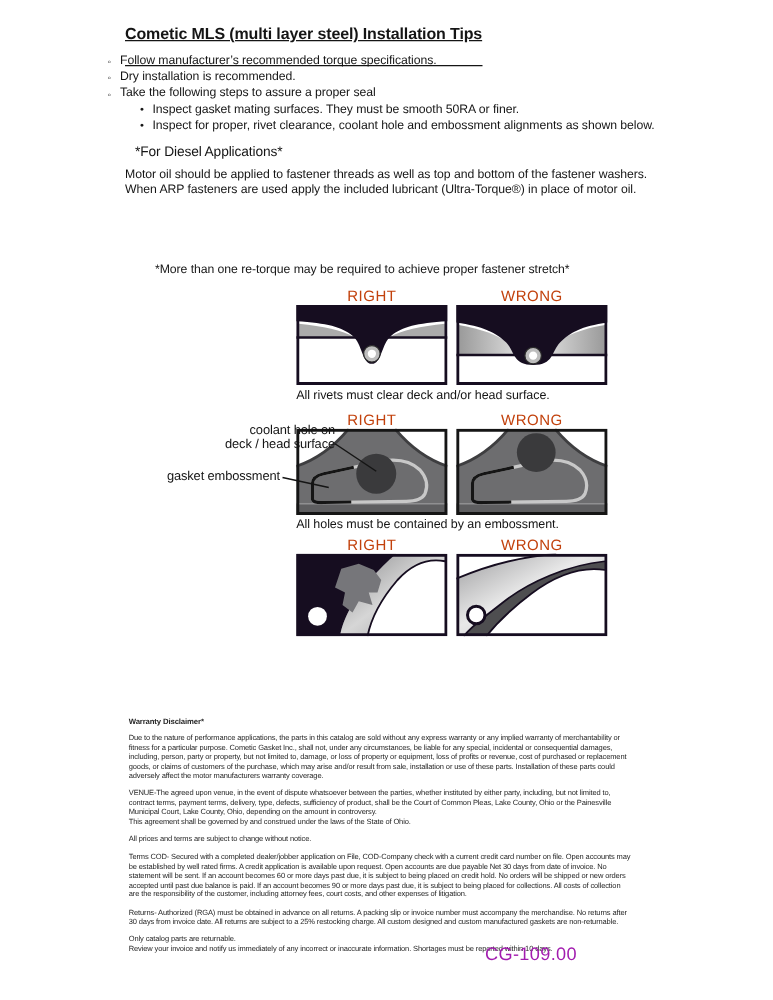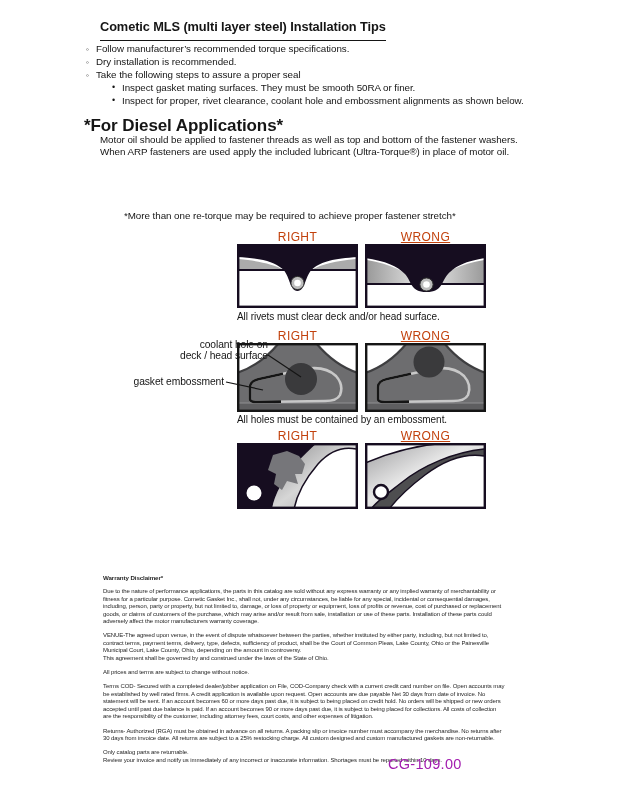--- a/index.html
+++ b/index.html
@@ -1,37 +1,37 @@
 <!DOCTYPE html>
 <html><head>
 <meta charset="utf-8">
 <style>
   html,body{margin:0;padding:0;background:#fff;}
   .page{position:relative;width:618px;height:800px;background:#ffffff;
         font-family:"Liberation Sans",sans-serif;color:#151515;overflow:hidden;}
 
   .title{position:absolute;left:100px;top:19px;font-size:12.8px;font-weight:bold;
-         letter-spacing:-0.1px;border-bottom:1.6px solid #151515;padding-bottom:6px;}
+         letter-spacing:-0.1px;border-bottom:1.6px solid #151515;padding-bottom:18px;text-decoration:underline;}
 
   .tips{position:absolute;left:86px;top:42px;font-size:9.8px;line-height:13px;letter-spacing:-0.05px;}
   .tip-row{display:flex;white-space:nowrap;}
   .tip-row.sub{margin-left:26px;}
   .tip-marker{width:10px;flex:0 0 10px;text-align:left;}
   .tip-marker.open{font-size:8px;transform:translateY(1px);}
   .tip-marker.filled{font-size:9px;}
 
-  .diesel-heading{position:absolute;left:84px;top:116px;font-size:17px;font-weight:bold;letter-spacing:-0.1px;}
+  .diesel-heading{position:absolute;left:108px;top:116px;font-size:11px;font-weight:normal;letter-spacing:-0.1px;}
   .para{position:absolute;left:100px;font-size:9.8px;line-height:12px;white-space:pre-line;letter-spacing:-0.05px;}
   .para.p1{top:134px;}
   .para.p2{top:167px;}
   .para.note{top:210px;margin-left:24px;}
 
   .fig-label-row{position:absolute;left:237px;width:249px;display:flex;}
   .fig-label{width:121px;text-align:center;font-size:12px;letter-spacing:0.4px;color:#c2410c;}
-  .fig-label + .fig-label{margin-left:7px;text-decoration:underline;}
+  .fig-label + .fig-label{margin-left:7px;}
   .row1{top:230px;} .row2{top:329px;} .row3{top:429px;}
 
   .panel{position:absolute;display:block;}
   .f1r{left:237px;top:244px;} .f1w{left:365px;top:244px;}
   .f2r{left:237px;top:343px;} .f2w{left:365px;top:343px;}
   .f3r{left:237px;top:443px;} .f3w{left:365px;top:443px;}
 
   .caption{position:absolute;left:237px;font-size:10px;letter-spacing:-0.05px;line-height:12px;white-space:pre-line;color:#151515;text-align:center;}
   .cap1{top:311px;} .cap2{top:414px;} .cap3{top:515px;}
 

